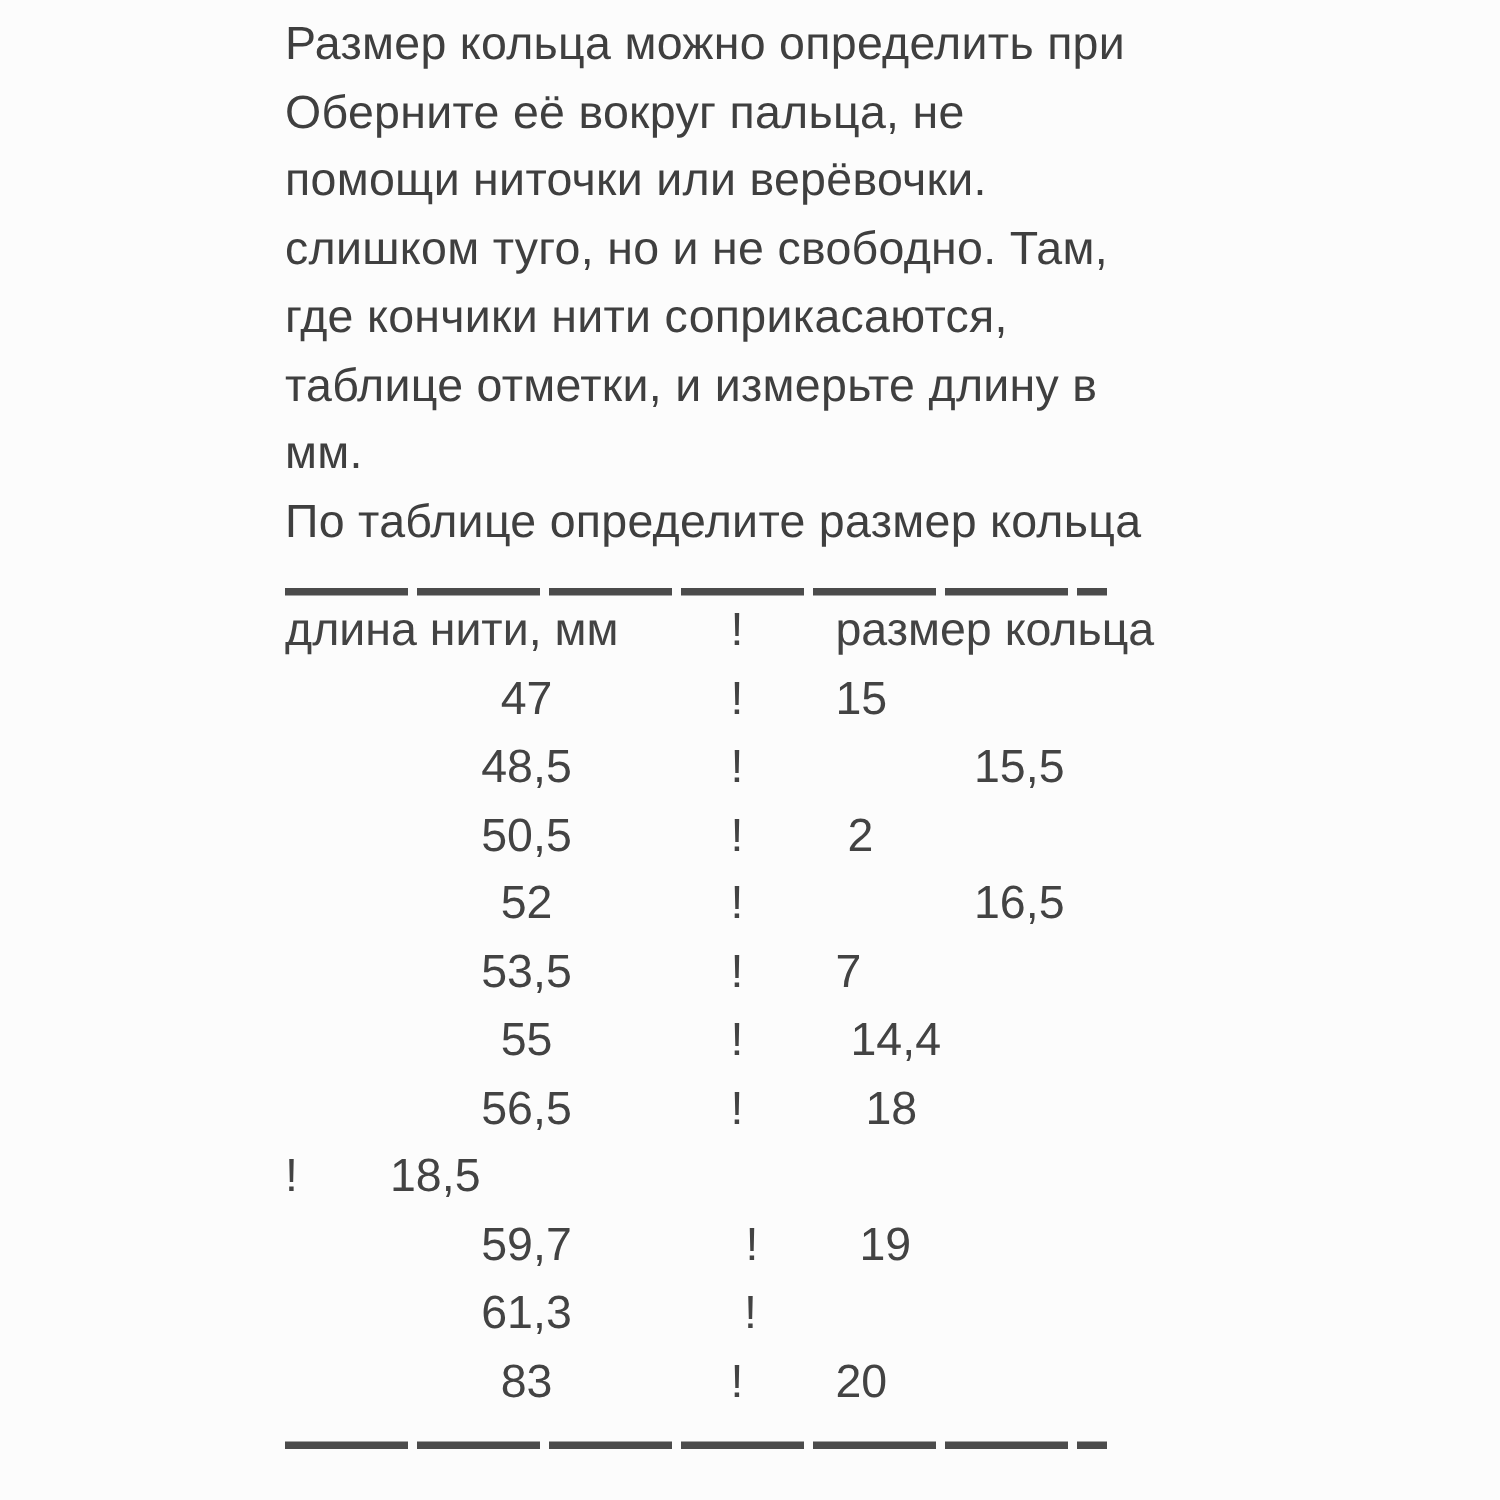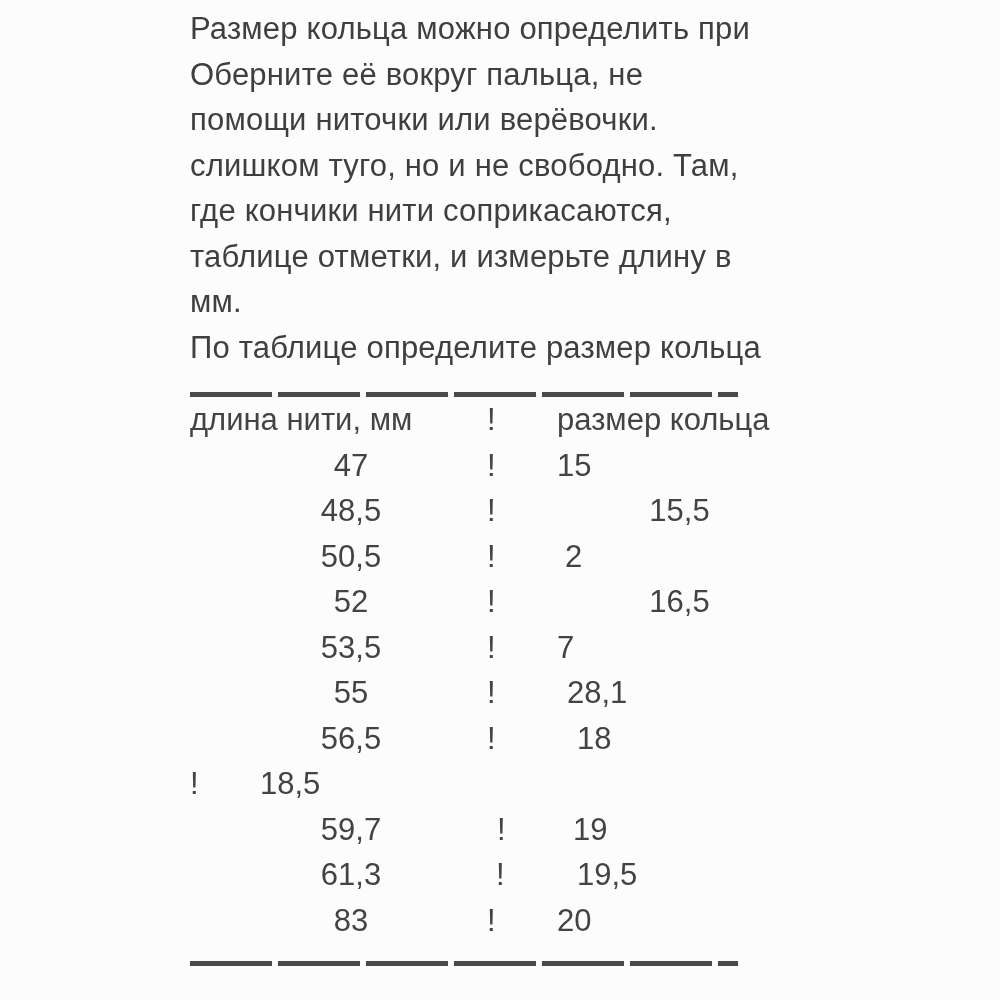--- a/index.html
+++ b/index.html
@@ -122,40 +122,39 @@
         <span class="c2">16,5</span>
       </div>
       <div class="trow data">
         <span class="c1">53,5</span>
         <span class="csep">!</span>
         <span class="c2">7</span>
       </div>
       <div class="trow data">
         <span class="c1">55</span>
         <span class="csep">!</span>
-        <span class="c2">28,1</span>
+        <span class="c2">14,4</span>
       </div>
       <div class="trow data">
         <span class="c1">56,5</span>
         <span class="csep">!</span>
         <span class="c2">18</span>
       </div>
       <div class="trow data">
         <span class="csep">!</span>
         <span class="c2">18,5</span>
       </div>
       <div class="trow data">
         <span class="c1">59,7</span>
         <span class="csep">!</span>
         <span class="c2">19</span>
       </div>
       <div class="trow data">
         <span class="c1">61,3</span>
         <span class="csep">!</span>
-        <span class="c2">19,5</span>
       </div>
       <div class="trow data">
         <span class="c1">83</span>
         <span class="csep">!</span>
         <span class="c2">20</span>
       </div>
 
       <div class="divider bottom"></div>
     </div>
 

